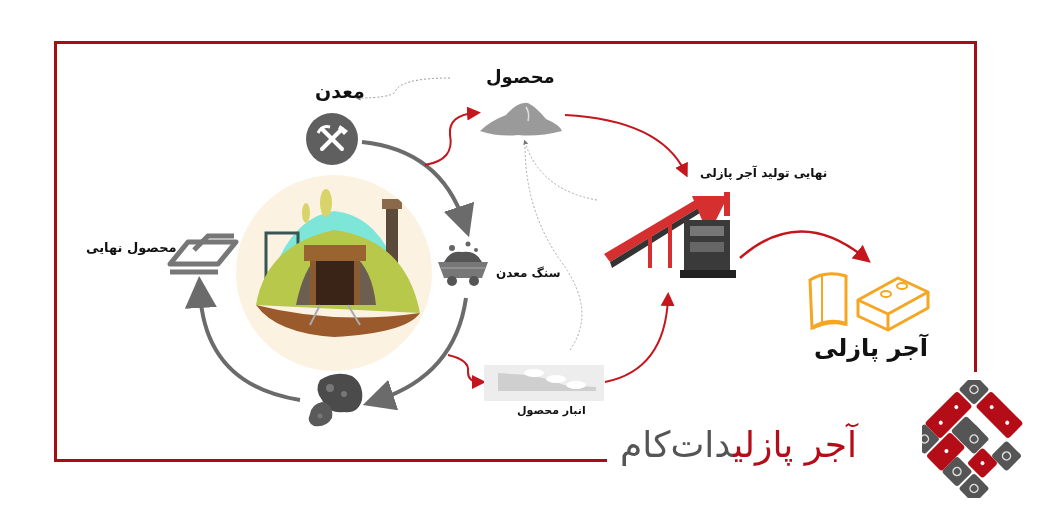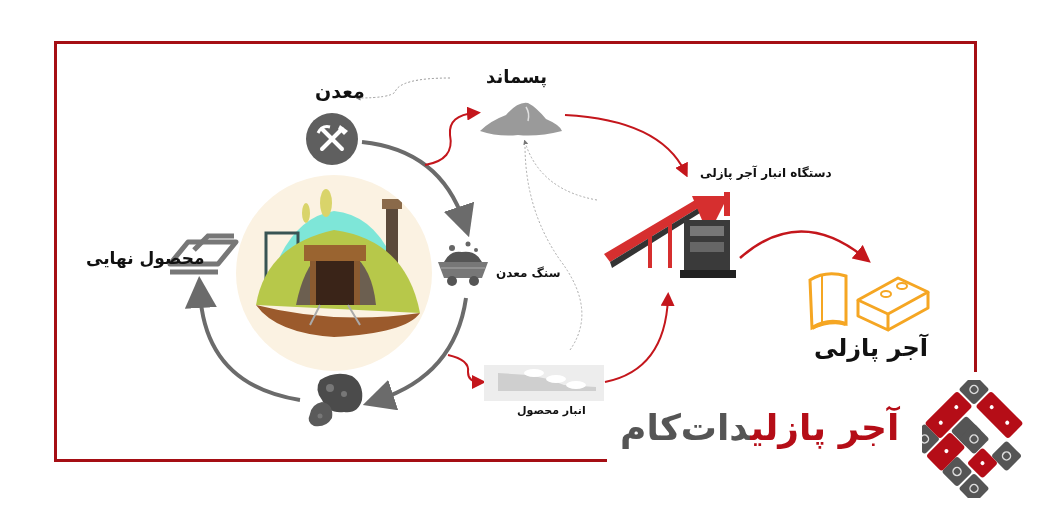--- a/index.html
+++ b/index.html
@@ -6,25 +6,25 @@
     body { width: 1042px; height: 521px; position: relative; overflow: hidden; font-family: "DejaVu Sans", sans-serif; }
     .frame-top { position: absolute; left: 54px; top: 41px; width: 923px; height: 3px; background: #a50e14; }
     .frame-left { position: absolute; left: 54px; top: 41px; width: 3px; height: 421px; background: #a50e14; }
     .frame-right { position: absolute; left: 974px; top: 41px; width: 3px; height: 331px; background: #a50e14; }
     .frame-bottom { position: absolute; left: 54px; top: 459px; width: 553px; height: 3px; background: #a50e14; }
     svg.flow { position: absolute; left: 0; top: 0; width: 1042px; height: 521px; }
     .label { position: absolute; font-weight: bold; color: #111; direction: rtl; white-space: nowrap; }
     .lbl-maadan { left: 300px; top: 80px; font-size: 19px; margin-left: 15px; }
     .lbl-pasmand { left: 486px; top: 66px; font-size: 18px; }
     .lbl-sang { left: 488px; top: 266px; font-size: 12px; margin-left: 8px; }
-    .lbl-mahsul { left: 86px; top: 248px; font-size: 17px; }
+    .lbl-mahsul { left: 86px; top: 240px; font-size: 13px; }
     .lbl-anbar { left: 517px; top: 404px; font-size: 11px; }
     .lbl-dastgah { left: 700px; top: 166px; font-size: 12px; }
     .lbl-ajr { left: 814px; top: 334px; font-size: 24px; }
-    .brand { position: absolute; left: 620px; top: 410px; font-size: 36px; font-weight: bold; direction: rtl; white-space: nowrap; line-height: 1; text-align: right; }
+    .brand { position: absolute; left: 620px; top: 427px; font-size: 36px; font-weight: normal; direction: rtl; white-space: nowrap; line-height: 1; text-align: right; }
     .brand .red { color: #b50d17; }
     .brand .grey { color: #555555; }
     .mine-circle { position: absolute; left: 236px; top: 175px; width: 196px; height: 196px; border-radius: 50%; background: #fbf2e2; overflow: hidden; }
     .icon-maadan { position: absolute; left: 306px; top: 113px; width: 52px; height: 52px; border-radius: 50%; background: #5f5f5f; }
     .logo { position: absolute; left: 922px; top: 380px; width: 104px; height: 118px; }
   </style>
 </head>
 <body>
 
 <div class="frame-top"></div>
@@ -145,25 +145,25 @@
   <path d="M16,6 L16,52" stroke="#f5a623" stroke-width="2"></path>
   <path d="M6,58 Q22,48 40,54" stroke="#f5a623" stroke-width="4" fill="none"></path>
   <path d="M52,30 L92,8 L122,22 L82,44 Z" fill="none" stroke="#f5a623" stroke-width="3" stroke-linejoin="round"></path>
   <path d="M52,30 L52,46 L82,60 L82,44" fill="none" stroke="#f5a623" stroke-width="3" stroke-linejoin="round"></path>
   <path d="M82,60 L122,38 L122,22" fill="none" stroke="#f5a623" stroke-width="3" stroke-linejoin="round"></path>
   <ellipse cx="80" cy="24" rx="5" ry="3" fill="none" stroke="#f5a623" stroke-width="2"></ellipse>
   <ellipse cx="96" cy="16" rx="5" ry="3" fill="none" stroke="#f5a623" stroke-width="2"></ellipse>
 </svg>
 
 <div class="label lbl-maadan">معدن</div>
-<div class="label lbl-pasmand">پسماند</div>
+<div class="label lbl-pasmand">محصول</div>
 <div class="label lbl-sang">سنگ معدن</div>
 <div class="label lbl-mahsul">محصول نهایی</div>
 <div class="label lbl-anbar">انبار محصول</div>
-<div class="label lbl-dastgah">دستگاه انبار آجر پازلی</div>
+<div class="label lbl-dastgah">نهایی تولید آجر پازلی</div>
 <div class="label lbl-ajr">آجر پازلی</div>
 
 <div class="brand">
   <span class="red">آجر پازلی</span><span class="grey">دات‌کام</span>
 </div>
 
 <svg class="logo" viewBox="0 0 104 118">
   <g transform="translate(52,59) rotate(45)">
 
     <g fill="#555">

